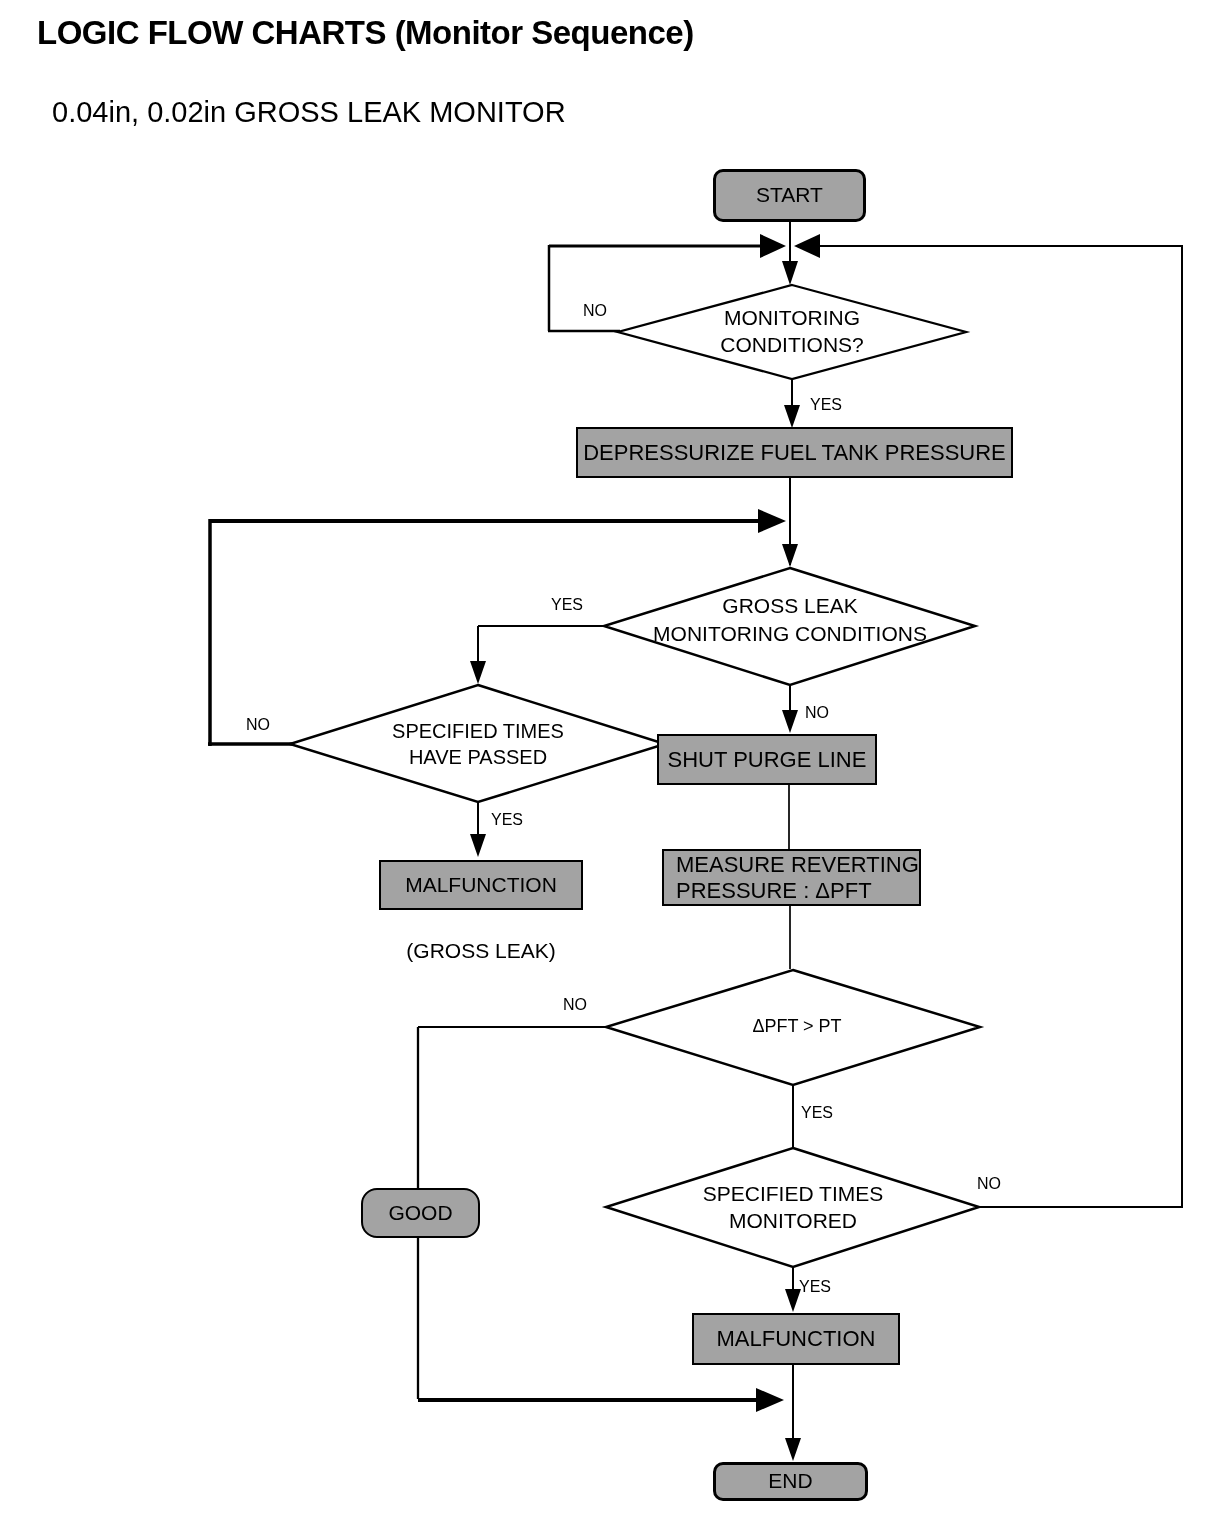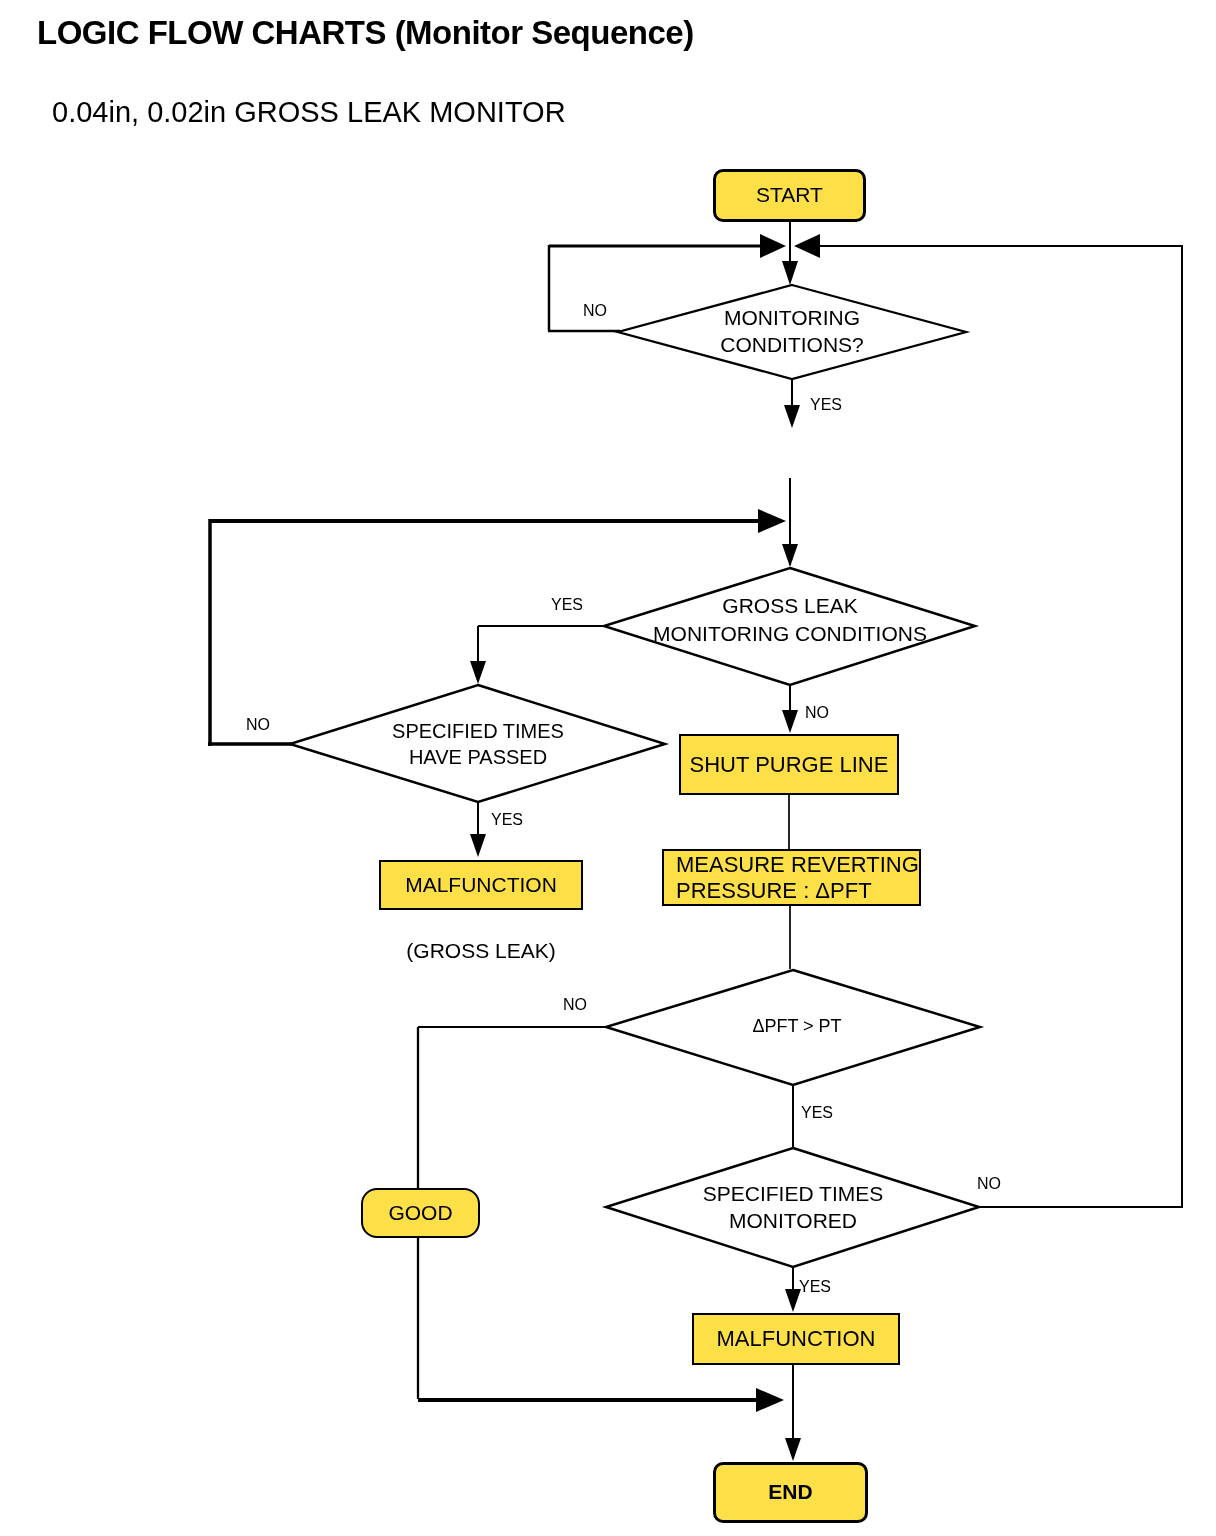--- a/index.html
+++ b/index.html
@@ -10,21 +10,21 @@
   .title{
     position:absolute;left:37px;top:14px;font-size:33px;font-weight:700;
     letter-spacing:-0.5px;white-space:nowrap;
   }
   .subtitle{
     position:absolute;left:52px;top:96px;font-size:29px;font-weight:400;
     white-space:nowrap;
   }
   svg.wires{position:absolute;left:0;top:0;}
   .node{
-    position:absolute;background:#fde047;border:2px solid #000;
+    position:absolute;background:#a3a3a3;border:2px solid #000;
     display:flex;align-items:center;justify-content:center;
     font-size:22px;text-align:center;box-sizing:border-box;line-height:1.15;
   }
   .terminal{border-width:3px;border-radius:10px;font-size:21px;}
   .dtext{
     position:absolute;text-align:center;font-size:21px;line-height:27px;
     white-space:nowrap;transform:translateX(-50%);
   }
   .elabel{position:absolute;font-size:16px;white-space:nowrap;}
   .caption{position:absolute;text-align:center;font-size:21px;white-space:nowrap;}
@@ -101,44 +101,47 @@
     <polygon points="785,1289 801,1289 793,1312" fill="#000"></polygon>
 
     <line x1="793" y1="1365" x2="793" y2="1438" stroke="#000" stroke-width="2"></line>
     <polygon points="785,1438 801,1438 793,1461" fill="#000"></polygon>
   </svg>
 
   <div class="node terminal" style="left:713px;top:169px;width:153px;height:53px;">
     <span>START</span>
   </div>
 
+  <div class="node" style="left:576px;top:427px;width:437px;height:51px;">
+    <span>DEPRESSURIZE FUEL TANK PRESSURE</span>
+  </div>
 
   <div class="node" style="left:379px;top:860px;width:204px;height:50px;font-size:21px;">
     <span>MALFUNCTION</span>
   </div>
   <div class="caption" style="left:379px;top:939px;width:204px;">(GROSS LEAK)</div>
 
-  <div class="node" style="left:679px;top:734px;width:220px;height:61px;">
+  <div class="node" style="left:657px;top:734px;width:220px;height:51px;">
     <span>SHUT PURGE LINE</span>
   </div>
 
   <div class="node proc-left" style="left:662px;top:849px;width:259px;height:57px;">
     <div>MEASURE REVERTING</div>
     <div>PRESSURE : ΔPFT</div>
   </div>
 
   <div class="node" style="left:361px;top:1188px;width:119px;height:50px;font-size:21px;border-radius:16px;">
     <span>GOOD</span>
   </div>
 
   <div class="node" style="left:692px;top:1313px;width:208px;height:52px;">
     <span>MALFUNCTION</span>
   </div>
 
-  <div class="node terminal" style="left:713px;top:1462px;width:155px;height:61px;font-weight:bold;">
+  <div class="node terminal" style="left:713px;top:1462px;width:155px;height:39px;">
     <span>END</span>
   </div>
 
   <div class="dtext" style="left:790px;top:592px;line-height:28px;">
     <div>GROSS LEAK</div>
     <div>MONITORING CONDITIONS</div>
   </div>
 
   <div class="dtext" style="left:792px;top:304px;">
     <div>MONITORING</div>

